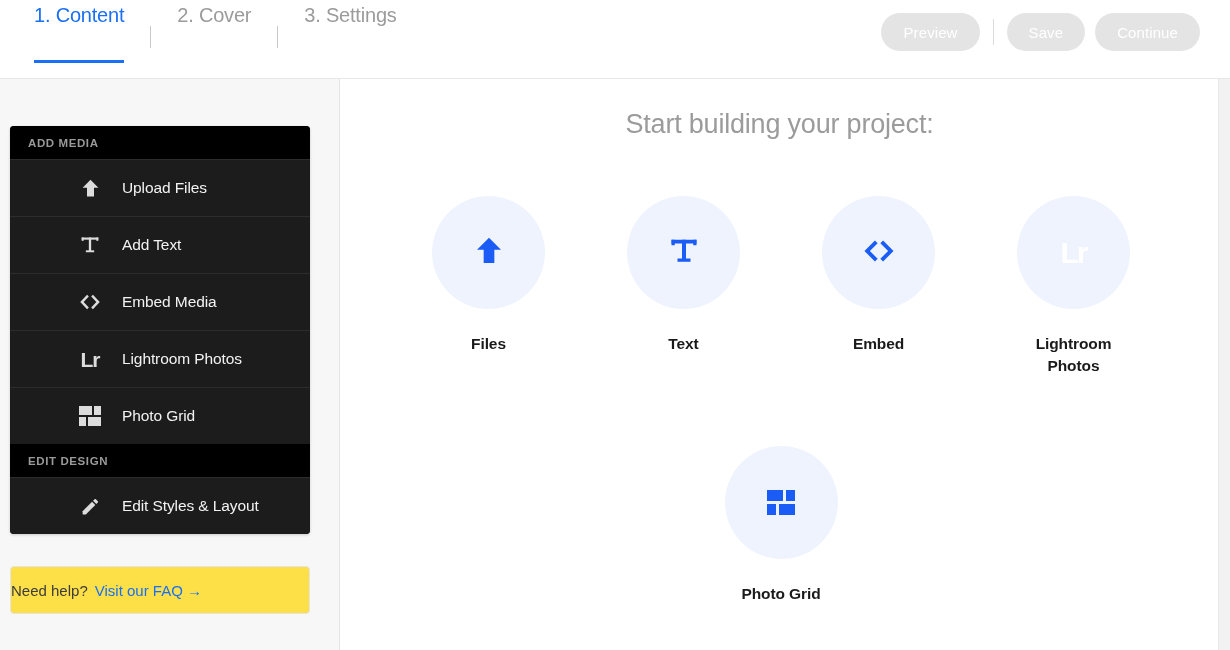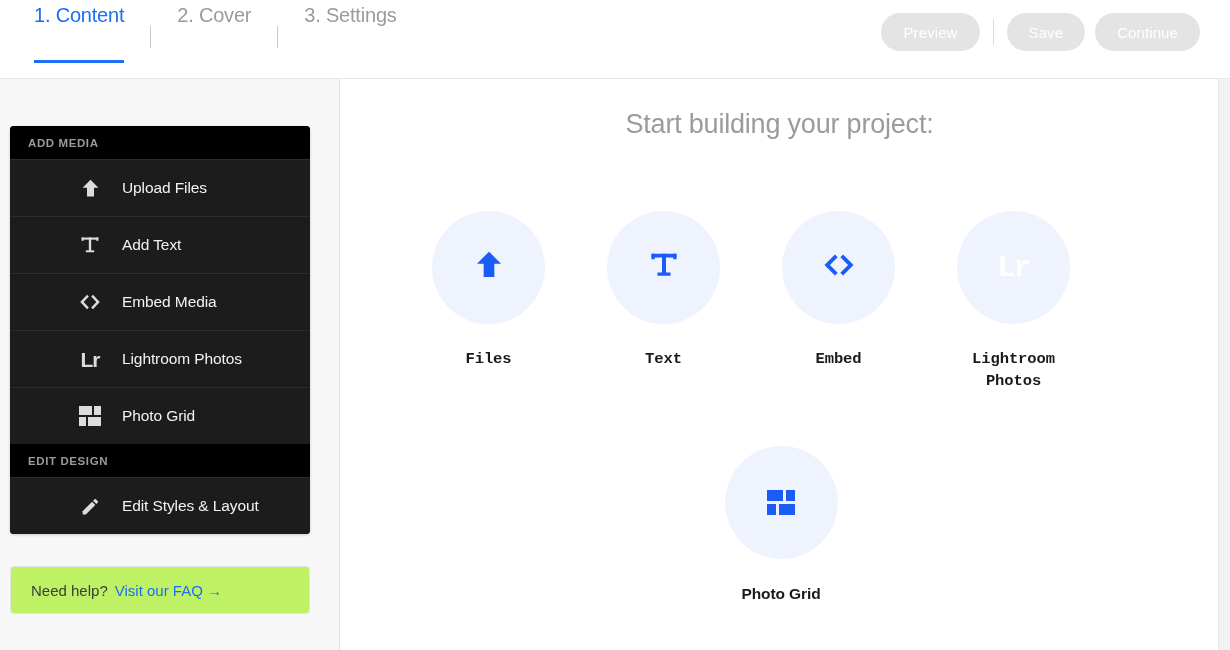--- a/index.html
+++ b/index.html
@@ -125,25 +125,24 @@
   .gridglyph { position: relative; width: 22px; height: 20px; }
   .gridglyph i { position: absolute; background: #dcdcdc; display: block; }
   .gg-tl { left: 0;    top: 0;   width: 13px; height: 9px; }
   .gg-tr { left: 15px; top: 0;   width: 7px;  height: 9px; }
   .gg-bl { left: 0;    top: 11px; width: 7px;  height: 9px; }
   .gg-br { left: 9px;  top: 11px; width: 13px; height: 9px; }
 
   #faqbox {
     position: absolute; left: 10px; top: 487px;
     width: 300px; height: 48px;
-    background: #bef264;
+    background: #fde047;
     border: 1px solid #e4e4e4;
     border-radius: 4px;
     display: flex; align-items: center;
-    padding-left: 20px;
     font-size: 15px;
     color: #3c3c3c;
   }
   #faq-link {
     color: #1a6ff5;
     margin-left: 7px;
     cursor: pointer;
     text-decoration: none;
   }
 
@@ -155,22 +154,22 @@
     overflow: hidden;
   }
   #main-title {
     position: absolute; left: 0; right: 0; top: 30px;
     text-align: center;
     font-size: 27px;
     color: #9b9b9b;
     letter-spacing: -0.2px;
   }
   #tiles-row1 {
-    position: absolute; left: 60px; top: 132px; width: 760px;
-    display: flex; justify-content: flex-start; font-family: Liberation Mono, monospace;
+    position: absolute; left: 60px; top: 117px; width: 760px;
+    display: flex; justify-content: space-between;
   }
   #tiles-row2 {
     position: absolute; left: 60px; top: 367px; width: 760px;
     display: flex; justify-content: center;
   }
   .tile {
     width: 175px;
     display: flex; flex-direction: column; align-items: center;
     cursor: pointer;
   }

